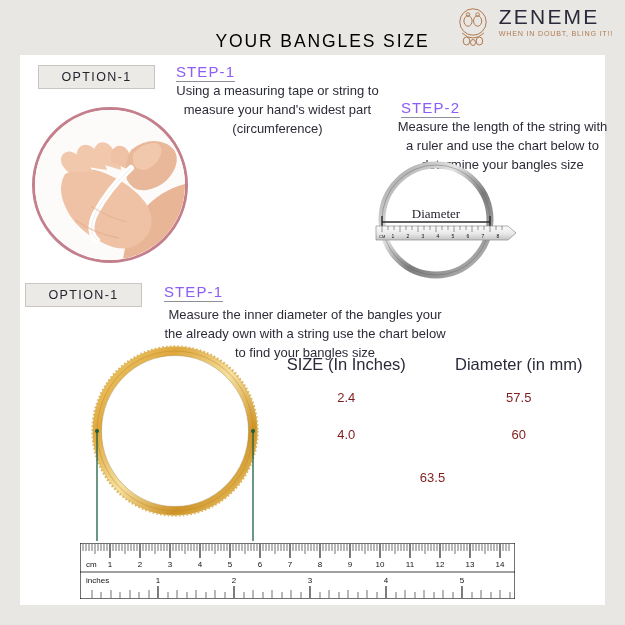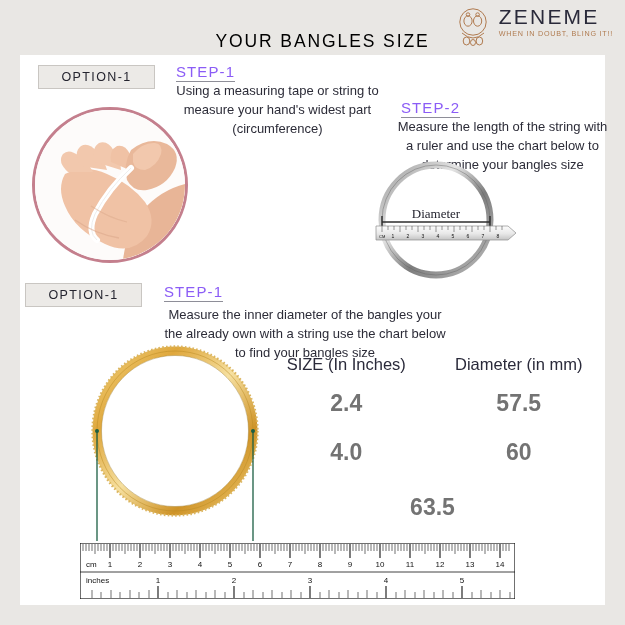--- a/index.html
+++ b/index.html
@@ -75,21 +75,21 @@
   .bangle-silver{position:absolute;left:330px;top:105px;width:180px;height:120px;}
 
   
   .bangle-gold{position:absolute;left:55px;top:288px;width:200px;height:205px;}
 
   
   .table{position:absolute;left:240px;top:300px;width:345px;}
   .trow{display:flex;}
   .trow div{flex:1;text-align:center;}
   .thead{font-size:16.5px;color:#2a2a3a;padding-bottom:4px;}
-  .tcell{font-size:23px;color:#737373;padding:12px 0;font-weight:bold;}
+  .tcell{font-size:13px;color:#7f1d1d;padding:12px 0;}
   .tcell.r2{padding-top:10px;padding-bottom:14px;}
   .tcell.r3{padding-top:14px;}
 
   
   .ruler{position:absolute;left:60px;top:488px;width:435px;height:56px;}
   .ruler svg{display:block;}
 </style>
 </head>
 <body>
 

